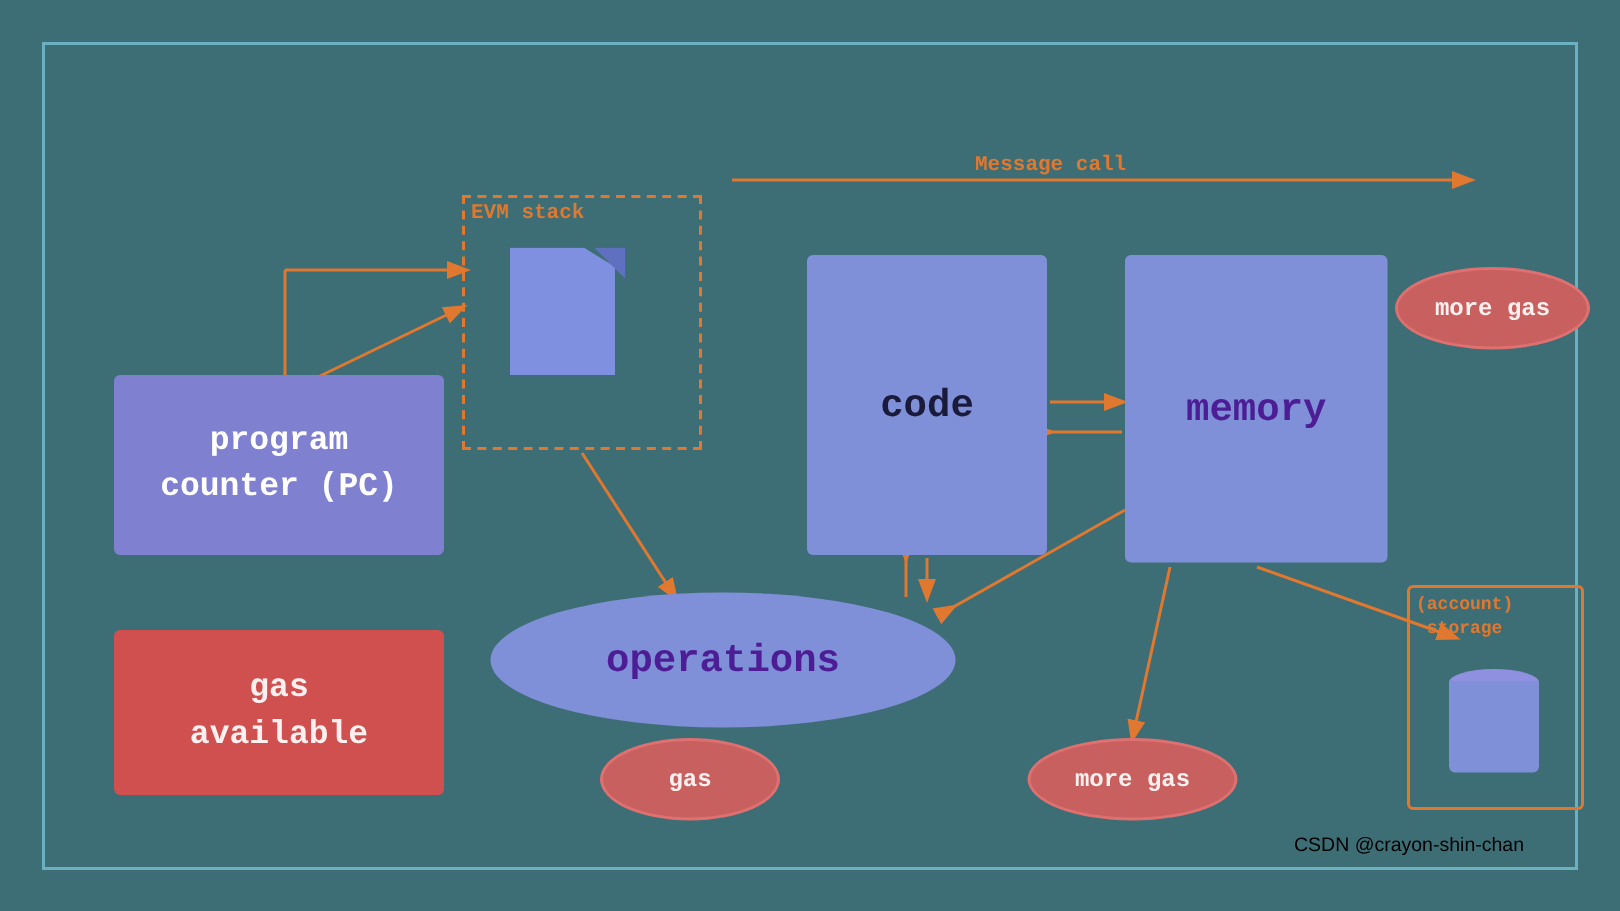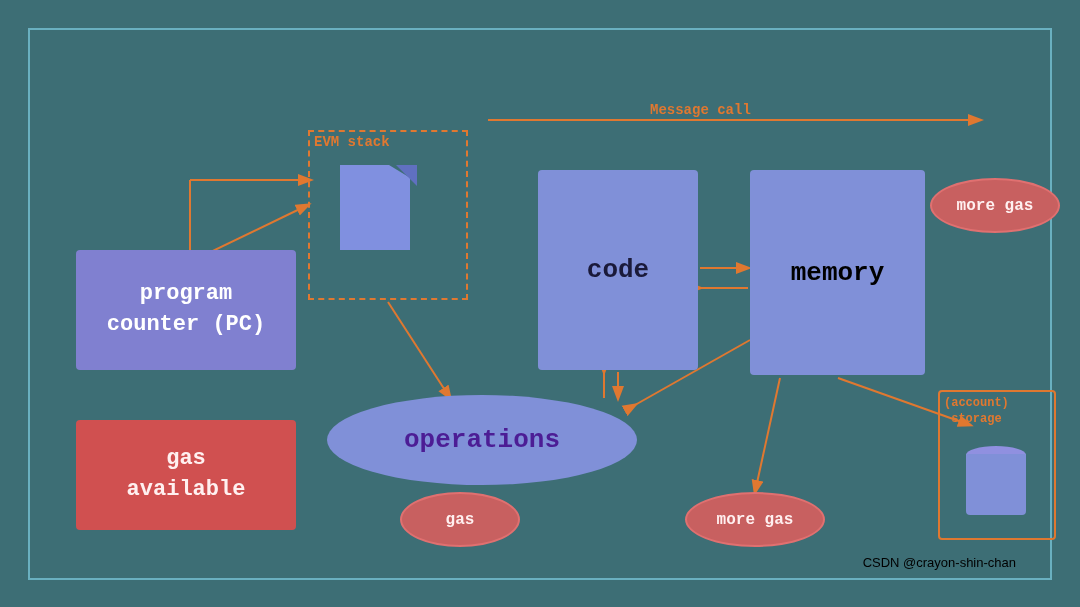--- a/index.html
+++ b/index.html
@@ -134,21 +134,21 @@
       top: 140px;
       width: 175px;
       height: 205px;
       background: #8090d8;
       border-radius: 4px;
       display: flex;
       align-items: center;
       justify-content: center;
     }
     .memory-box span {
-      color: #000000;
+      color: #4c1d95;
       font-size: 26px;
       font-weight: bold;
     }
 
     
     .operations-ellipse {
       position: absolute;
       left: 297px;
       top: 365px;
       width: 310px;

